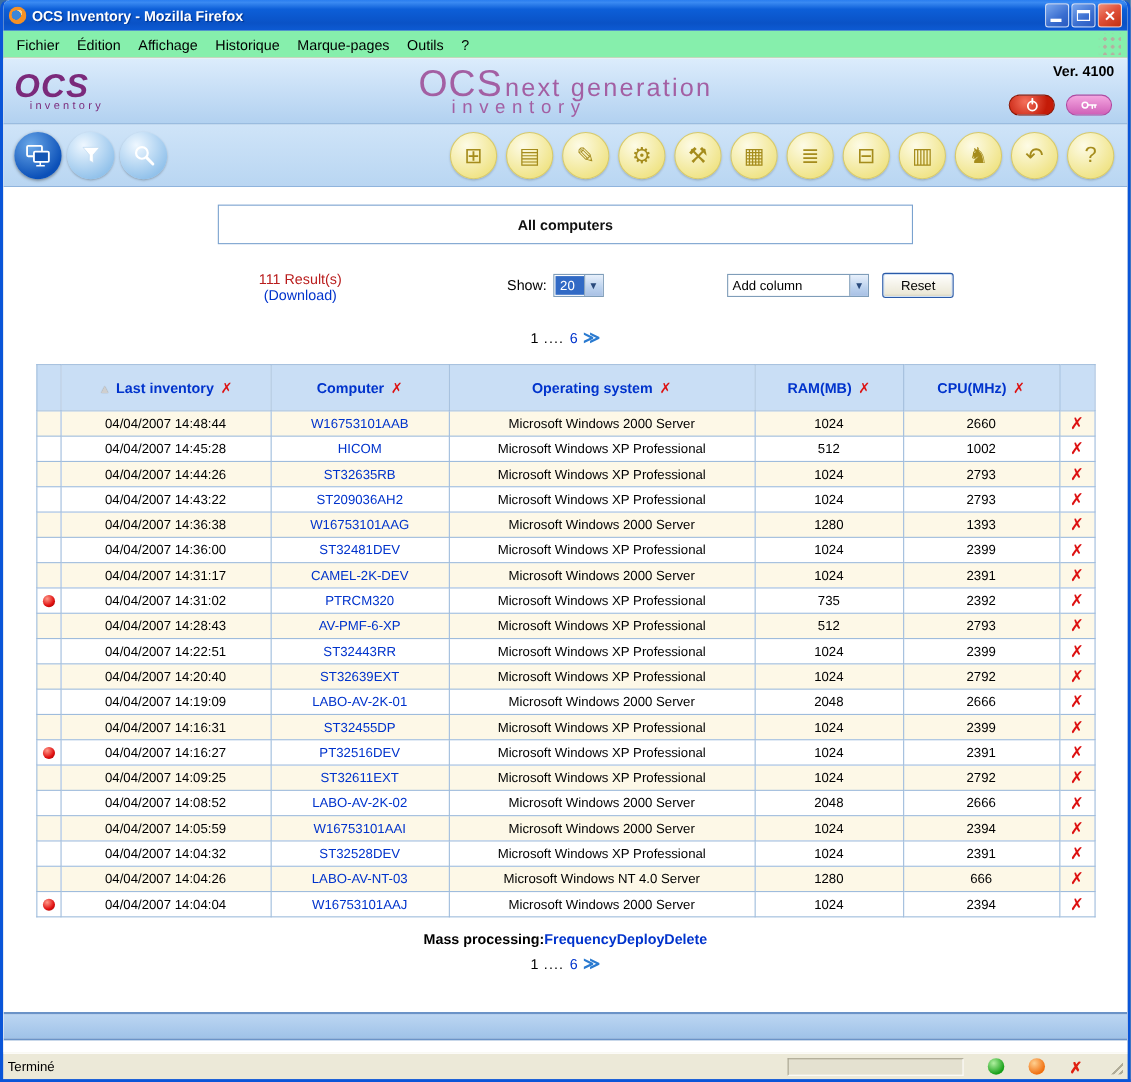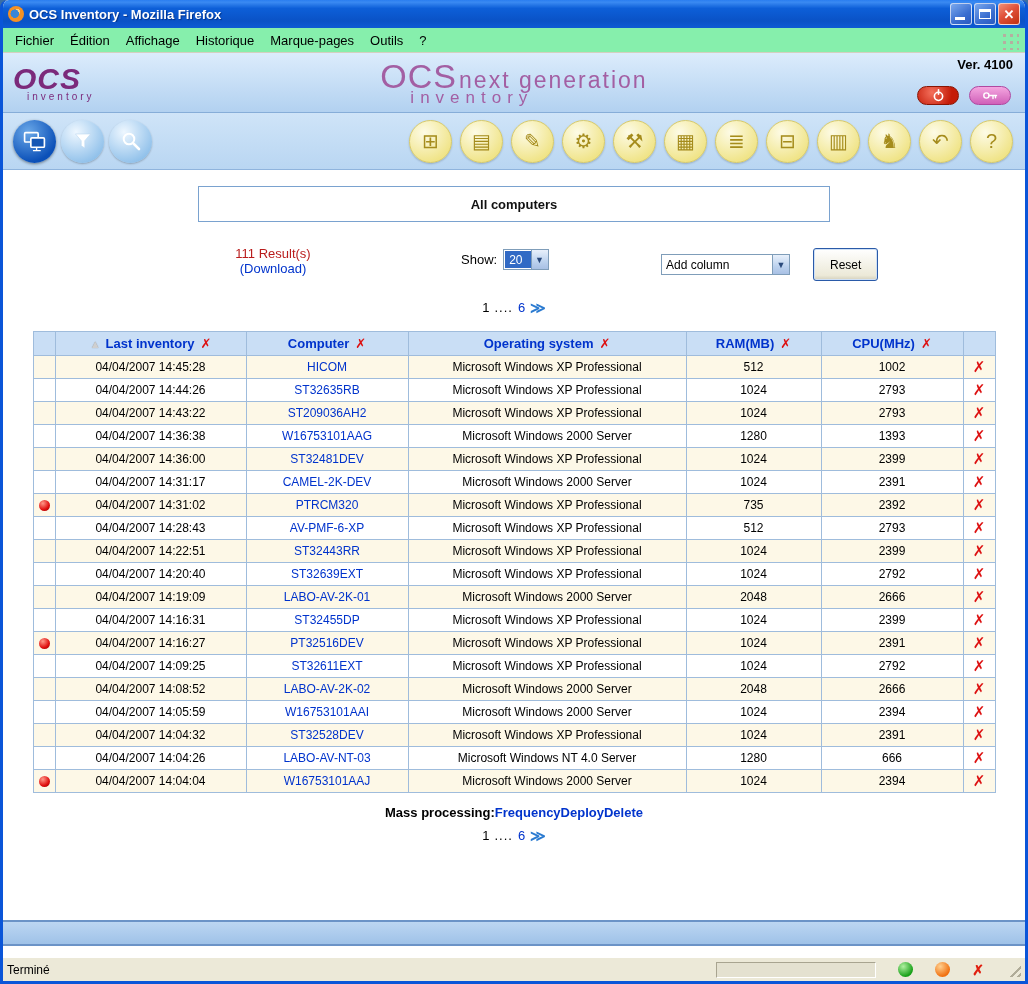--- a/index.html
+++ b/index.html
@@ -52,35 +52,35 @@
 
   
   .main{flex:1;display:flex;flex-direction:column;align-items:center;background:#fff;padding-top:16px;overflow:hidden}
   .title-box{width:632px;height:36px;border:1px solid #7aa2cf;display:flex;align-items:center;justify-content:center;font-size:13px;font-weight:bold;color:#111}
   .controls{width:100%;height:46px;position:relative;margin-top:24px;font-size:13px}
   .results-block{position:absolute;left:170px;width:200px;text-align:center}
   .results-count{font-weight:normal;color:#b91c1c}
   .blue-link{color:#0033cc;cursor:pointer;text-decoration:none}
   .bold-link{font-weight:bold}
   .show-group{position:absolute;left:458px;top:3px;display:flex;align-items:center;gap:6px}
-  .addcol-group{position:absolute;left:658px;top:2px;display:flex;align-items:center;gap:23px}
+  .addcol-group{position:absolute;left:658px;top:2px;display:flex;align-items:center;gap:12px}
   .xp-select{display:inline-flex;align-items:stretch;border:1px solid #7f9db9;background:#fff;height:21px;font-size:12px;cursor:pointer}
   .sel-text{padding:3px 5px 0 4px;white-space:nowrap}
   .sel-text.hilite{background:#316ac5;color:#fff;margin:1px 0 1px 1px;padding:2px 8px 0 4px}
   .sel-arrow{width:17px;background:linear-gradient(#e8f0fb,#bcd2ee 60%,#a8c0e4);border-left:1px solid #7f9db9;display:flex;align-items:center;justify-content:center;color:#2a4a7c;font-size:9px}
   .addcol-select .sel-text{min-width:110px}
-  .xp-button{height:33px;padding:0 16px;font-size:12px;font-family:"Liberation Sans",sans-serif;border:1px solid #2a5aa8;border-radius:3px;background:linear-gradient(#ffffff,#ece9d8 85%,#d4d0bc);box-shadow:inset 0 0 0 1px #cfe0f5;cursor:pointer}
+  .xp-button{height:23px;padding:0 16px;font-size:12px;font-family:"Liberation Sans",sans-serif;border:1px solid #2a5aa8;border-radius:3px;background:linear-gradient(#ffffff,#ece9d8 85%,#d4d0bc);box-shadow:inset 0 0 0 1px #cfe0f5;cursor:pointer}
   .pagination{margin-top:8px;font-size:13px;display:flex;align-items:center;gap:5px}
   .pg-dots{letter-spacing:1px}
   .pg-arrow{color:#2a7ad0;font-size:15px;font-weight:bold;cursor:pointer;line-height:1}
 
   
   .computers{border-collapse:collapse;table-layout:fixed;width:962px;margin:16px auto 0}
   .computers th,.computers td{border:1px solid #9fbcdc;height:23px;text-align:center;font-size:12px;white-space:nowrap;overflow:hidden;padding:0 2px}
-  .computers thead th{background:#c9def5;color:#0033cc;font-size:13px;font-weight:bold;height:24px}
+  .computers thead th{background:#c9def5;color:#0033cc;font-size:13px;font-weight:bold;height:42px}
   .computers tbody tr:nth-child(odd){background:#fdf8e7}
   .computers tbody tr:nth-child(even){background:#fff}
   .comp-link{color:#0033cc;text-decoration:none;cursor:pointer}
   .red-x{color:#dd1111;font-weight:bold;font-size:13px;margin-left:6px;cursor:pointer;font-family:"DejaVu Sans",sans-serif}
   .red-x.big{font-size:15px;margin:0}
   .sort-icon{color:#cfcfcf;font-size:11px;margin-right:5px;cursor:pointer;text-shadow:0 0 1px #888}
   .alert-dot{display:inline-block;width:11px;height:11px;border-radius:50%;background:radial-gradient(circle at 35% 30%,#ff9888,#e01010 60%,#8a0000);vertical-align:middle}
 
   .mass-row{margin-top:12px;font-size:13px;display:flex;align-items:center}
   .mass-label{font-weight:bold;color:#000}
@@ -271,20 +271,29 @@
               <th><span class="col-label">Computer</span><span class="red-x">✗</span></th>
               <th><span class="col-label">Operating system</span><span class="red-x">✗</span></th>
               <th><span class="col-label">RAM(MB)</span><span class="red-x">✗</span></th>
               <th><span class="col-label">CPU(MHz)</span><span class="red-x">✗</span></th>
               <th></th>
             </tr>
         </thead>
         <tbody>
             <tr>
               <td></td>
+              <td>04/04/2007 14:48:44</td>
+              <td><a class="comp-link" href="#">W16753101AAB</a></td>
+              <td>Microsoft Windows 2000 Server</td>
+              <td>1024</td>
+              <td>2660</td>
+              <td><span class="red-x big">✗</span></td>
+            </tr>
+            <tr>
+              <td></td>
               <td>04/04/2007 14:45:28</td>
               <td><a class="comp-link" href="#">HICOM</a></td>
               <td>Microsoft Windows XP Professional</td>
               <td>512</td>
               <td>1002</td>
               <td><span class="red-x big">✗</span></td>
             </tr>
             <tr>
               <td></td>
               <td>04/04/2007 14:44:26</td>

